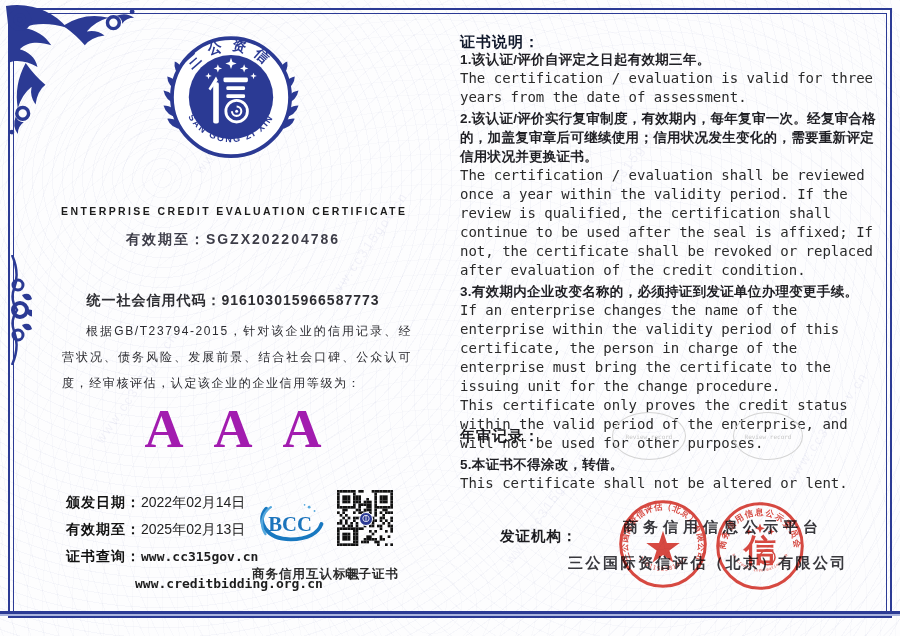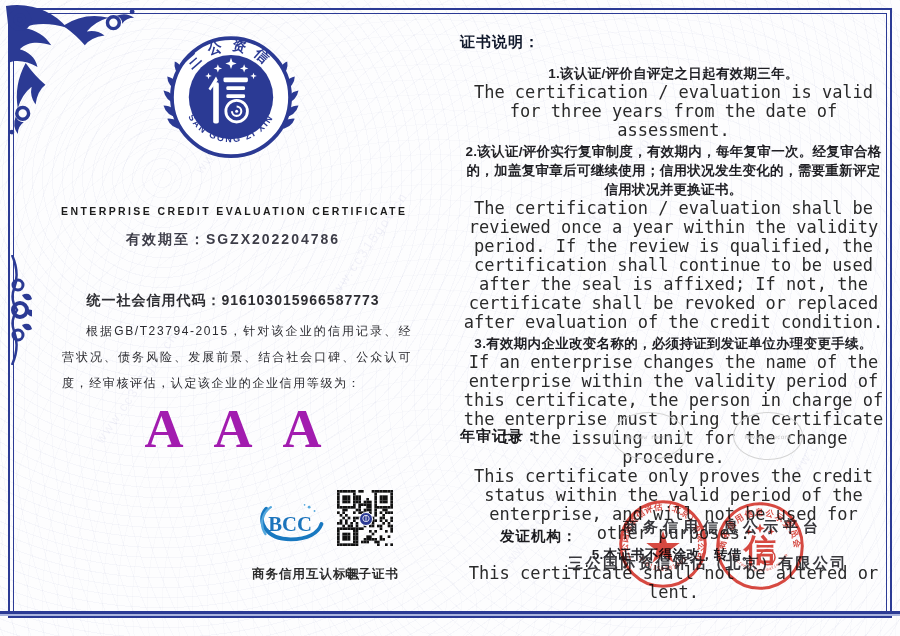--- a/index.html
+++ b/index.html
@@ -57,23 +57,23 @@
   .qr{position:absolute;left:337px;top:490px;width:56px;height:56px;}
   .qr svg{width:100%;height:100%;fill:#111;}
   .qr .qr-center{position:absolute;left:50%;top:50%;width:12px;height:12px;margin:-6px 0 0 -6px;
     background:#2b3a94;border:1.5px solid #fff;border-radius:50%;
     color:#fff;font-size:7px;line-height:11px;text-align:center;font-weight:700;}
   .mini-labels{position:absolute;top:566px;font-size:12.5px;font-weight:700;color:#2c2c2c;letter-spacing:1px;white-space:nowrap;}
   .mini-labels.mutual{left:252px;}
   .mini-labels.ecert{left:345px;}
   
   .exp-head{position:absolute;left:460px;top:33px;font-size:15px;font-weight:700;color:#0f172a;letter-spacing:1px;}
-  .exp-list{position:absolute;left:460px;top:62px;width:427px;text-align:center;}
+  .exp-list{position:absolute;left:460px;top:48px;width:427px;}
   .exp-zh{font-size:13.5px;font-weight:700;color:#1f1f24;line-height:19px;letter-spacing:0.3px;margin-top:2px;}
-  .exp-en{font-family:"DejaVu Sans Mono",monospace;font-size:17px;color:#2a2a2a;line-height:19px;}
+  .exp-en{font-family:"DejaVu Sans Mono",monospace;font-size:14px;color:#2a2a2a;line-height:19px;}
   .review-label{position:absolute;left:460px;top:427px;font-size:15px;font-weight:700;color:#1b1b1f;letter-spacing:1px;}
   .review-oval{position:absolute;border:1px solid #d4d4d4;border-radius:50%;
     display:flex;align-items:center;justify-content:center;}
   .review-oval.o1{left:612px;top:412px;width:72px;height:46px;}
   .review-oval.o2{left:733px;top:412px;width:68px;height:46px;}
   .review-oval span{font-size:6px;color:#c8c8c8;font-family:"DejaVu Sans Mono",monospace;}
   .issuer-label{position:absolute;left:500px;top:527px;font-size:14.5px;font-weight:700;color:#1b1b1f;letter-spacing:1px;}
   .issuer-line1{position:absolute;left:578px;top:518px;width:290px;text-align:center;
     font-size:15px;font-weight:600;color:#38383d;letter-spacing:5px;white-space:nowrap;}
   .issuer-line2{position:absolute;left:552px;top:554px;width:312px;text-align:center;
@@ -186,20 +186,34 @@
       <circle cx="86" cy="93" r="1.6"></circle>
     </g>
   </svg>
 
   <div class="subtitle">ENTERPRISE CREDIT EVALUATION CERTIFICATE</div>
   <div class="credit-code">有效期至：SGZX202204786</div>
   <div class="uscc">统一社会信用代码：916103015966587773</div>
   <div class="statement">根据GB/T23794-2015，针对该企业的信用记录、经营状况、债务风险、发展前景、结合社会口碑、公众认可度，经审核评估，认定该企业的企业信用等级为：</div>
   <div class="grade">AAA</div>
 
+  <div class="info">
+    <div class="row">
+      <span class="lbl">颁发日期：</span><span class="val">2022年02月14日</span>
+    </div>
+    <div class="row">
+      <span class="lbl">有效期至：</span><span class="val">2025年02月13日</span>
+    </div>
+    <div class="row">
+      <span class="lbl">证书查询：</span><span class="url">www.cc315gov.cn</span>
+    </div>
+    <div class="row indent">
+      <span class="url">www.creditbidding.org.cn</span>
+    </div>
+  </div>
 
   <svg class="bcc" viewBox="0 0 90 60">
     <path d="M14,10 C0,26 14,50 46,50 C68,50 82,42 86,30" fill="none" stroke="#1878c0" stroke-width="5" stroke-linecap="round"></path>
     <path d="M20,8 C8,16 5,32 13,43" fill="none" stroke="#55a8dd" stroke-width="3" stroke-linecap="round"></path>
     <text x="45" y="39" text-anchor="middle" font-family="Liberation Serif,serif" font-weight="bold" font-size="27" fill="#1b74bc">BCC</text>
     <circle cx="70" cy="8" r="1.8" fill="#55a8dd"></circle>
       <circle cx="77" cy="13" r="1.2" fill="#55a8dd"></circle>
       <circle cx="64" cy="5" r="1.1" fill="#55a8dd"></circle>
   </svg>
 

